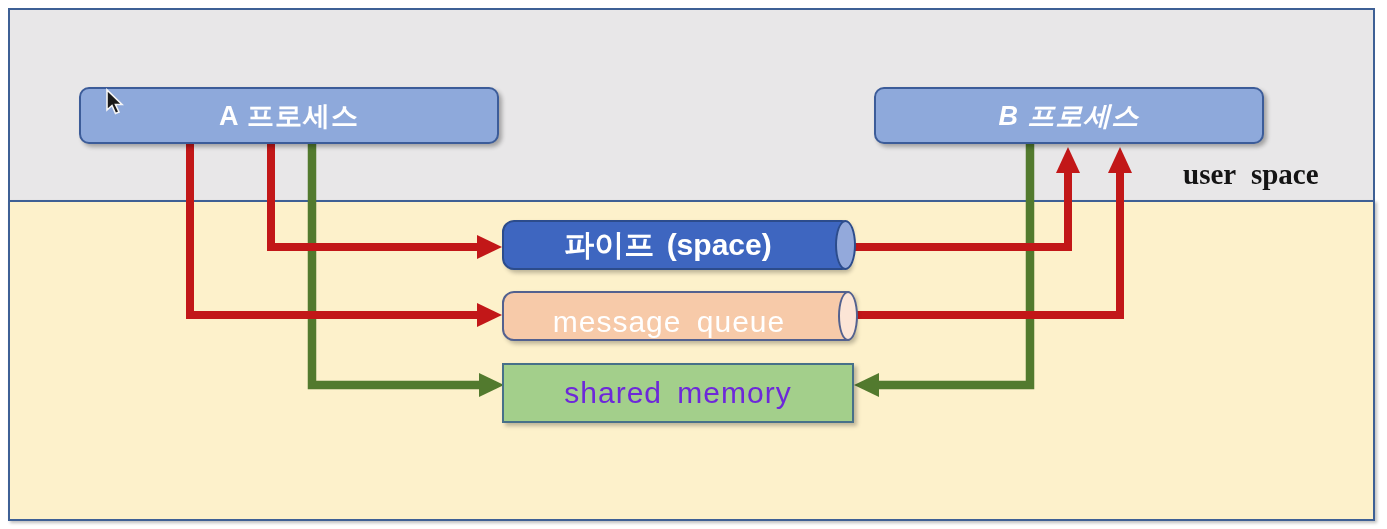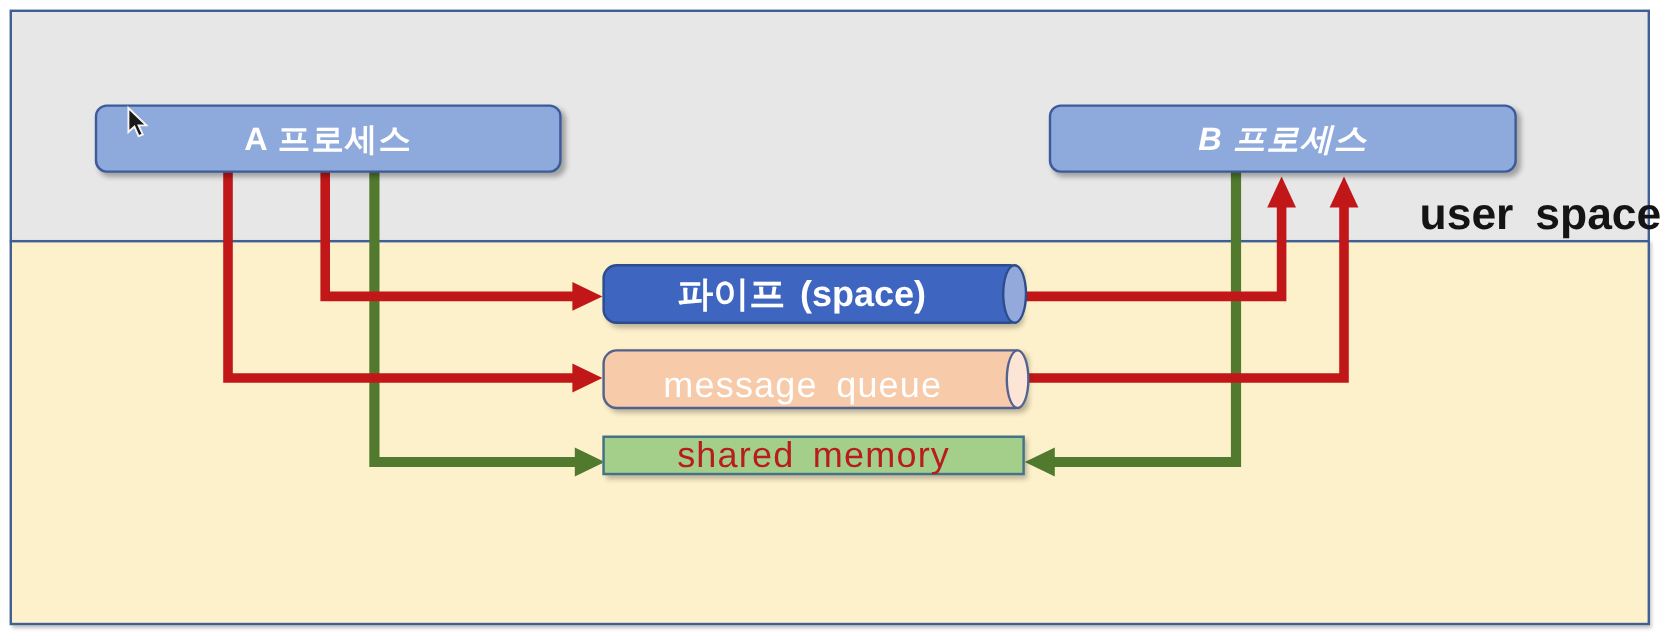--- a/index.html
+++ b/index.html
@@ -22,60 +22,60 @@
   }
   html,body{margin:0;padding:0;background:#ffffff;}
   .stage{
     position:relative;width:1387px;height:529px;background:#ffffff;
     font-family:"Liberation Sans", sans-serif;overflow:hidden;
   }
   .panel{position:absolute;left:8px;width:1367px;border:2.5px solid var(--panel-border);box-sizing:border-box;}
   .panel.user{top:8px;height:194px;background:var(--user-space-bg);}
   .panel.kernel{top:200px;height:321px;background:var(--kernel-space-bg);box-shadow:2px 2px 3px rgba(0,0,0,0.25);}
   .space-label{
-    position:absolute;left:1183px;font-size:37px;font-weight:bold;color:var(--label-text);
-    line-height:1;word-spacing:8px;letter-spacing:0px;white-space:nowrap;
+    position:absolute;left:1183px;font-size:29px;font-weight:bold;color:var(--label-text);
+    line-height:1;word-spacing:8px;letter-spacing:0px;white-space:nowrap;font-family:Liberation Serif, serif;
   }
   .space-label.user{top:160px;}
   .space-label.kernel{top:230px;}
   .arrow-layer{position:absolute;left:0;top:0;width:1387px;height:529px;}
   .arrow-layer .red{stroke:var(--red-arrow);stroke-width:8;fill:none;}
   .arrow-layer .green{stroke:var(--green-arrow);stroke-width:8.5;fill:none;}
   .arrow-layer .red-head{fill:var(--red-arrow);}
   .arrow-layer .green-head{fill:var(--green-arrow);}
   .process{
     position:absolute;top:87px;height:57px;background:var(--process-fill);
     border:2.5px solid var(--process-border);border-radius:10px;box-sizing:border-box;
     display:flex;align-items:center;justify-content:center;
     color:#ffffff;font-size:27px;font-weight:bold;letter-spacing:1px;
     box-shadow:3px 3px 4px rgba(0,0,0,0.3);
   }
-  .process.a{left:79px;width:389px;}
+  .process.a{left:79px;width:420px;}
   .process.b{left:874px;width:390px;font-style:italic;}
   .cyl-body{
     position:absolute;box-sizing:border-box;display:flex;align-items:center;justify-content:center;
     color:#ffffff;white-space:nowrap;box-shadow:3px 3px 4px rgba(0,0,0,0.25);
   }
   .cyl-cap{position:absolute;box-sizing:border-box;border-radius:50%;}
   .pipe-body{
     left:502px;top:220px;width:348px;height:50px;background:var(--pipe-fill);
     border:2px solid var(--pipe-border);border-radius:12px 8px 8px 12px;
     font-size:30px;font-weight:600;padding-right:16px;word-spacing:4px;
   }
   .pipe-cap{left:835px;top:220px;width:21px;height:50px;background:var(--pipe-cap-fill);border:2px solid var(--pipe-border);}
   .queue-body{
     left:502px;top:291px;width:352px;height:50px;background:var(--queue-fill);
     border:2px solid var(--queue-border);border-radius:12px 8px 8px 12px;
     font-size:30px;font-weight:500;letter-spacing:1px;word-spacing:6px;padding-right:18px;align-items:flex-end;
   }
   .queue-cap{left:838px;top:291px;width:20px;height:50px;background:var(--queue-cap-fill);border:2px solid var(--queue-border);}
   .shared-box{
-    position:absolute;left:502px;top:363px;width:352px;height:33px;background:var(--shared-fill);
+    position:absolute;left:502px;top:363px;width:352px;height:60px;background:var(--shared-fill);
     border:2px solid var(--shared-border);box-sizing:border-box;
-    display:flex;align-items:center;justify-content:center;color:#b91c1c;
+    display:flex;align-items:center;justify-content:center;color:#6d28d9;
     font-size:30px;font-weight:500;letter-spacing:1px;word-spacing:6px;white-space:nowrap;
     box-shadow:3px 3px 4px rgba(0,0,0,0.25);
   }
   .cursor{position:absolute;left:103px;top:88px;}
 </style>
 </head>
 <body>
 
 <div class="stage">
 

